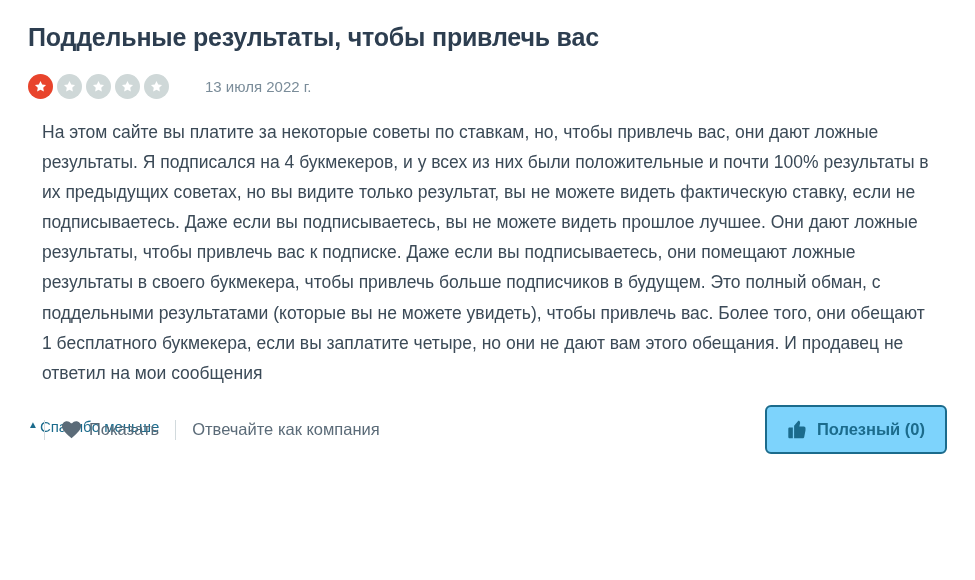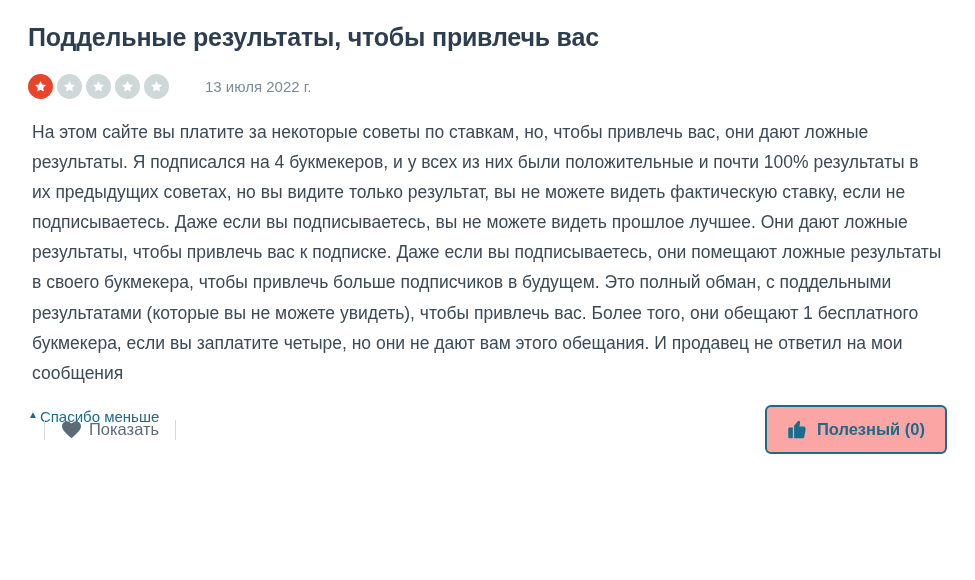--- a/index.html
+++ b/index.html
@@ -60,21 +60,21 @@
   .review-date {
     margin-left: 36px;
     font-size: 15px;
     color: #7a8c99;
     white-space: nowrap;
   }
   .review-body {
     font-size: 17.5px;
     line-height: 1.72;
     color: #3b4a57;
-    margin: 4px;
+    margin: 14px;
     max-width: 910px;
   }
   .show-less {
     margin-top: 16px;
     font-size: 15px;
     color: #1b6b8c;
     display: inline-flex;
     align-items: center;
     gap: 2px;
     cursor: pointer;
@@ -127,21 +127,21 @@
   }
   .heart-icon svg { display: block; }
   .useful-button {
     box-sizing: border-box;
     display: inline-flex;
     align-items: center;
     gap: 10px;
     border: 2px solid #1b6b8c;
     border-radius: 6px;
     color: #1b6b8c;
-    background: #fca5a5;
+    background: #7dd3fc;
     font-size: 16.5px;
     font-weight: bold;
     padding: 13px 20px;
     cursor: pointer;
     line-height: 1;
   }
   .thumb-icon svg { display: block; }
 </style>
 </head>
 <body>
@@ -198,20 +198,23 @@
         <span class="heart-icon">
           <svg width="21" height="19" viewBox="0 0 24 22" aria-hidden="true">
               <path fill="#5b6b78" d="M12 21.1l-1.6-1.5C4.7 14.4 1 11.1 1 7.1 1 3.9 3.5 1.4 6.7 1.4c1.8 0 3.6.9 4.6 2.3h1.4c1-1.4 2.8-2.3 4.6-2.3 3.2 0 5.7 2.5 5.7 5.7 0 4-3.7 7.3-9.4 12.5L12 21.1z"></path>
             </svg>
         </span>
         <span>Показать</span>
       </span>
 
       <span class="divider"></span>
 
+      <span class="action">
+        <span>Отвечайте как компания</span>
+      </span>
 
     </div>
 
     <button class="useful-button">
       <span class="thumb-icon">
         <svg width="20" height="19" viewBox="0 0 22 21" aria-hidden="true">
             <path fill="#1b6b8c" d="M6.4 20.2H2.8c-.8 0-1.4-.6-1.4-1.4V9.6c0-.8.6-1.4 1.4-1.4h3.6v12zM20.4 9.1c0-1-.8-1.8-1.8-1.8h-5l.8-3.6c.2-1-.1-2-.8-2.6-.5-.4-1.2-.3-1.6.2L7.8 6.4v13.8h9.4c.9 0 1.6-.6 1.8-1.4l1.4-7.5c0-.1 0-.2 0-.3V9.1z"></path>
           </svg>
       </span>
       <span>Полезный (0)</span>

